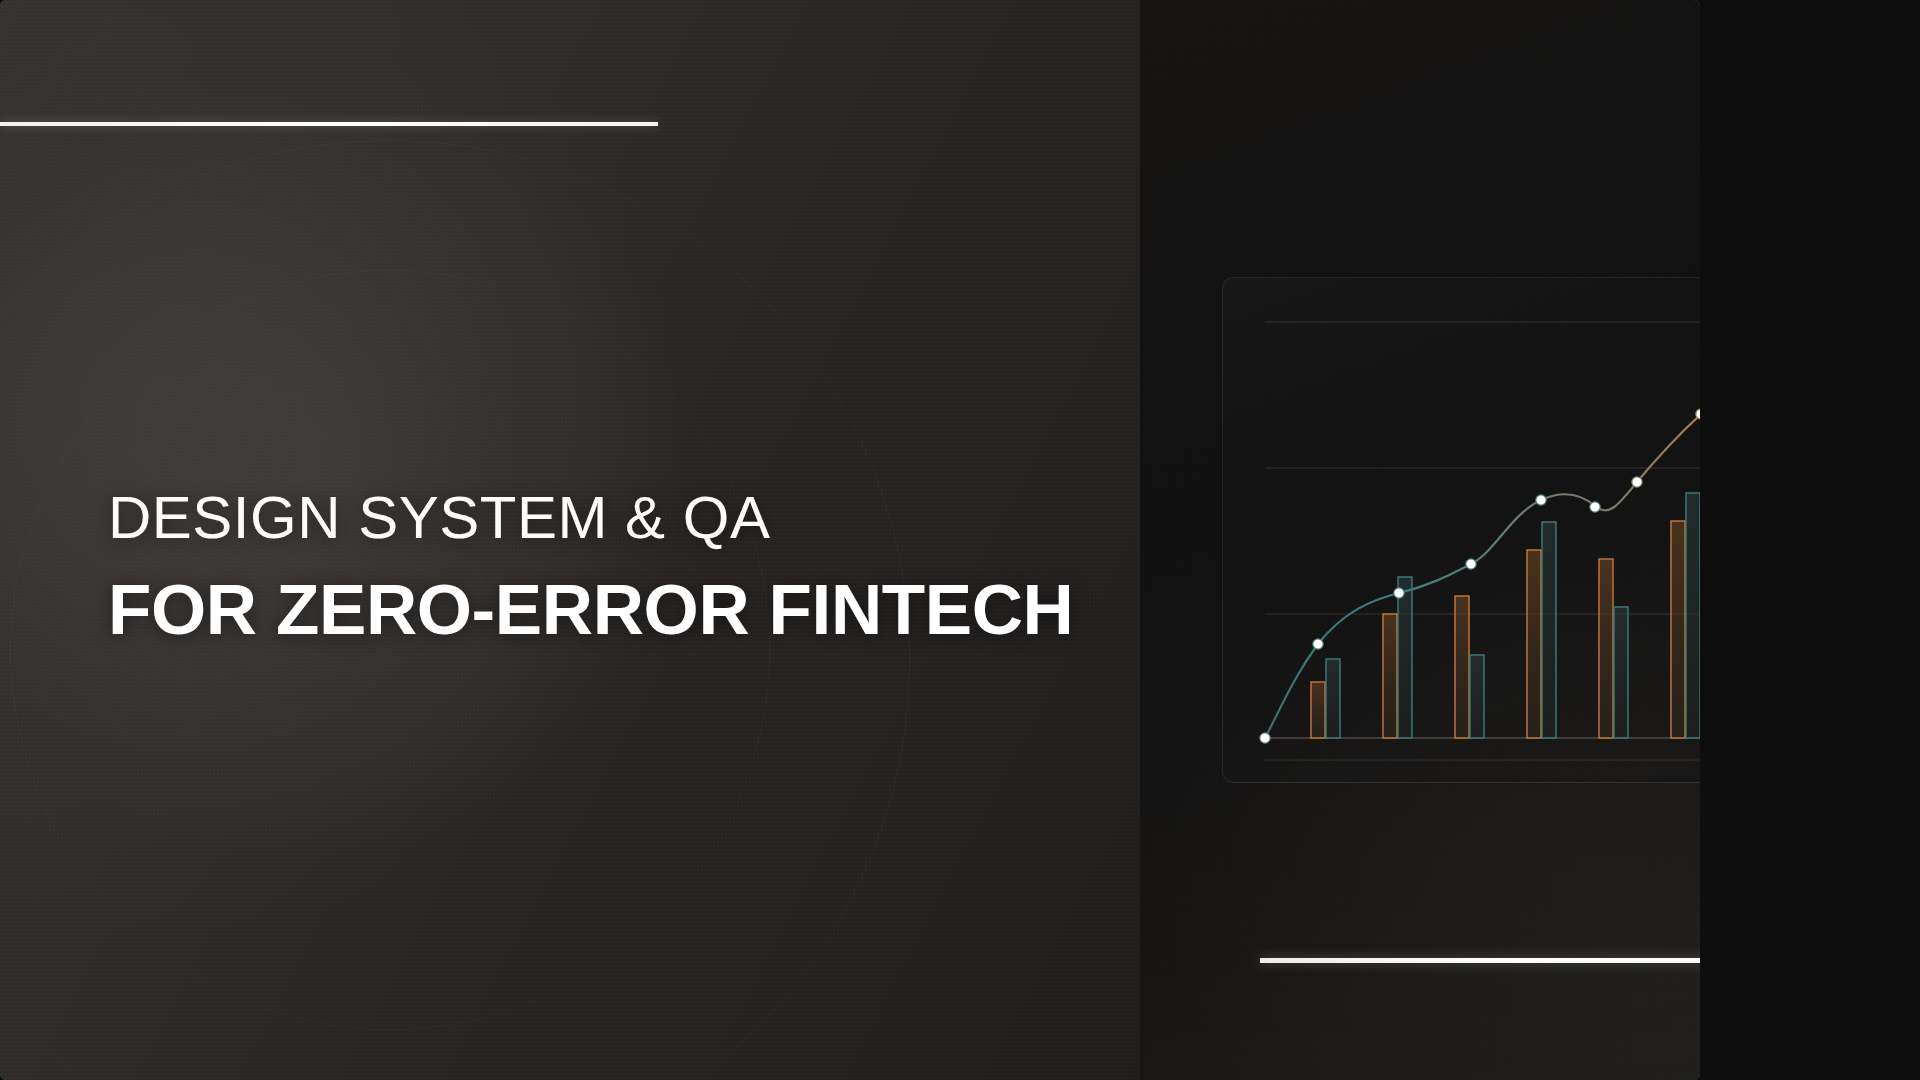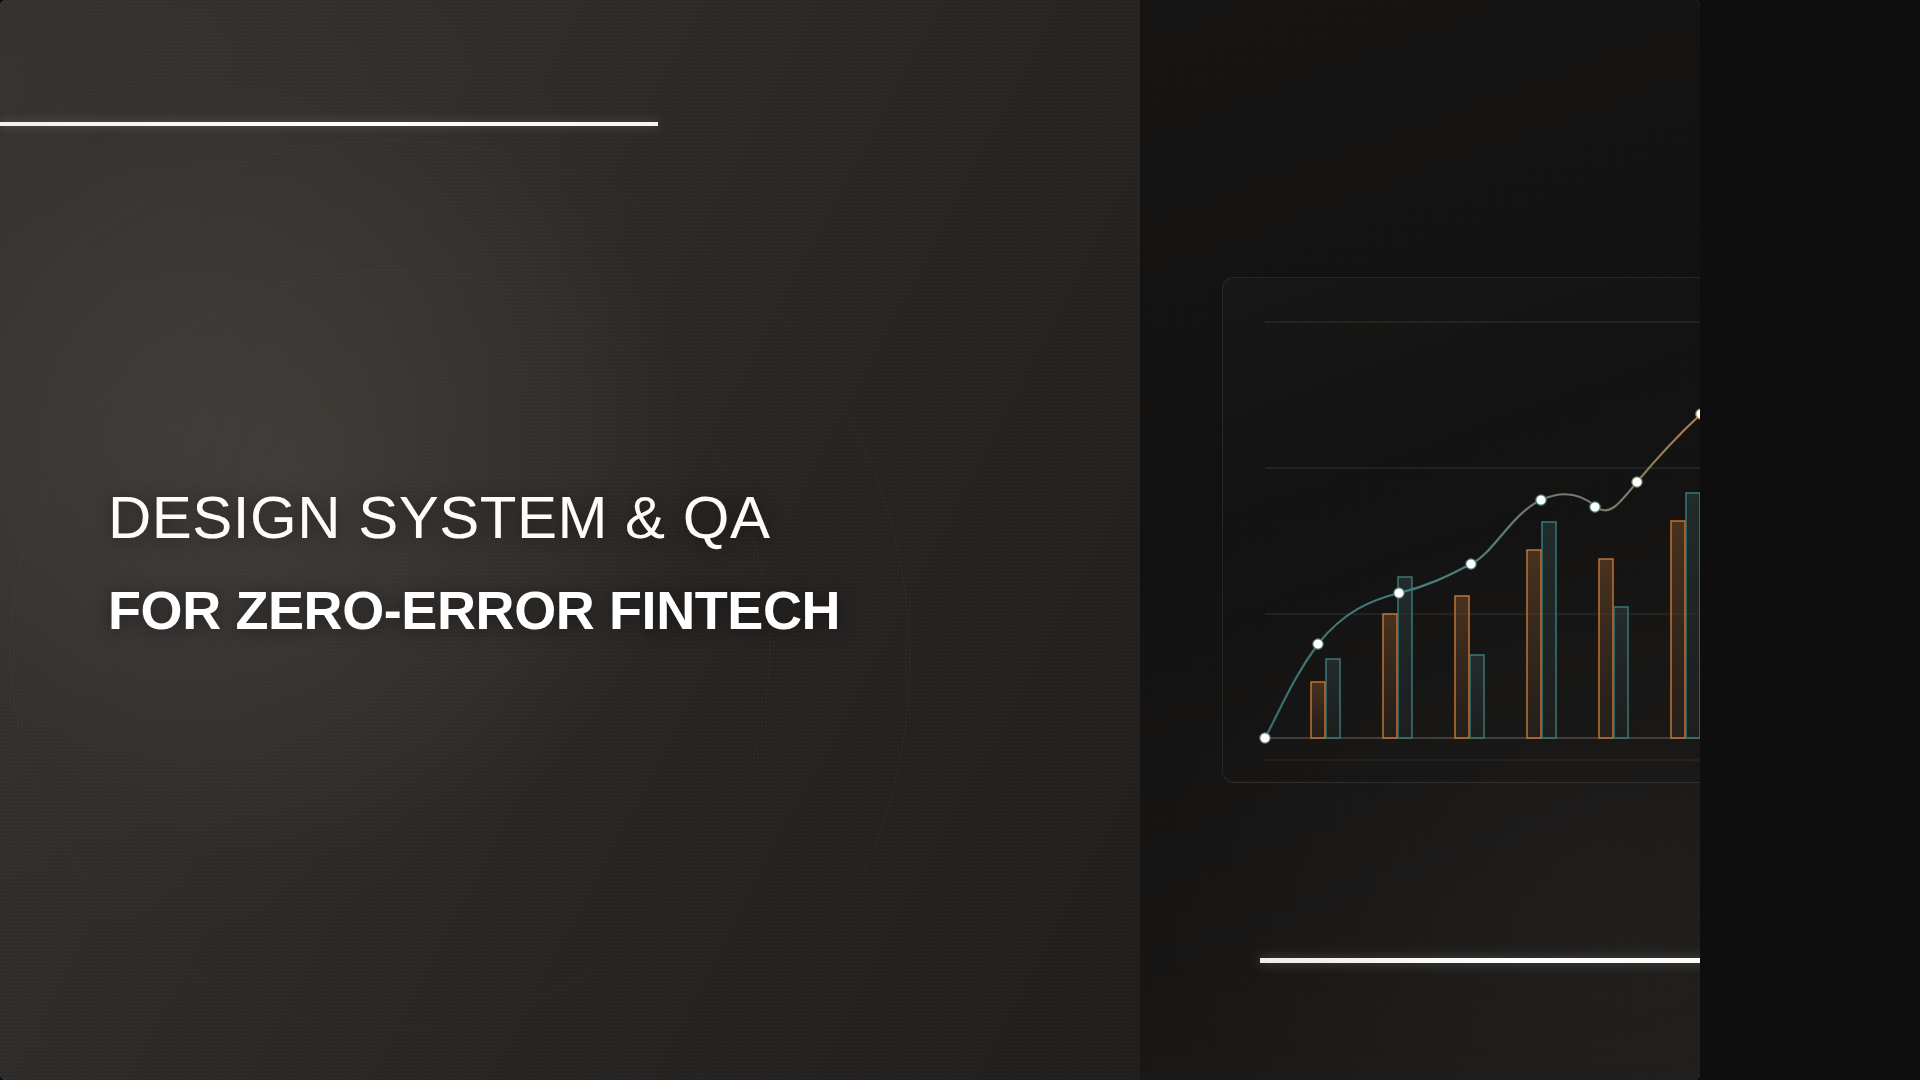--- a/index.html
+++ b/index.html
@@ -65,21 +65,21 @@
   
   .headline{ position:absolute; left:108px; top:472px; width:900px; }
   .hl-line{
     display:block;
     font-size:60px; line-height:92px;
     font-weight:400; letter-spacing:0.5px;
     color:#fdfcfb; white-space:nowrap;
     text-shadow:0 2px 18px rgba(0,0,0,0.45);
   }
   .hl-line.bold{
-    font-weight:700; letter-spacing:-0.4px; font-size:54px;
+    font-weight:700; letter-spacing:-0.4px; font-size:71px;
     color:#ffffff;
   }
 
   
   .chart-card{
     position:absolute; left:1222px; top:277px; width:740px; height:506px;
     border:1px solid rgba(255,255,255,0.085);
     border-radius:12px;
     background:
       linear-gradient(160deg, rgba(255,255,255,0.018), rgba(255,255,255,0.004) 50%, rgba(0,0,0,0.10));

